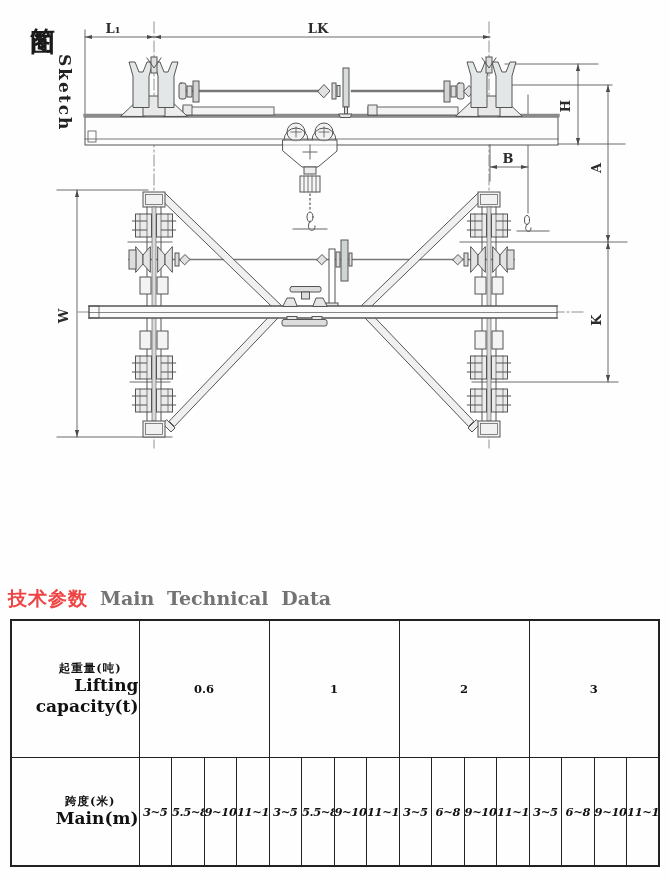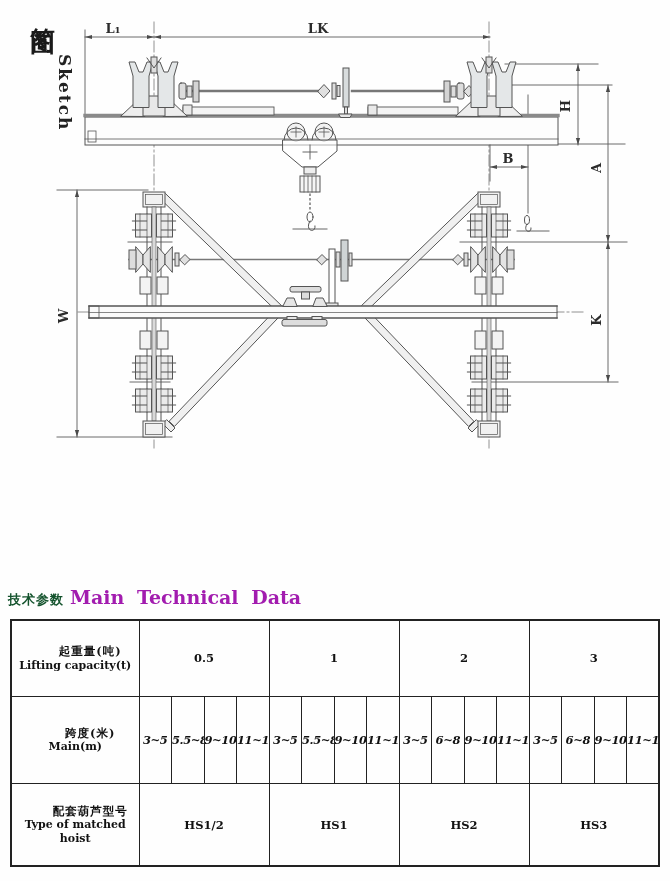--- a/index.html
+++ b/index.html
@@ -5,32 +5,32 @@
   html,body{margin:0;padding:0;background:#ffffff;}
   #page{position:relative;width:670px;height:881px;background:#fefefe;overflow:hidden;
         font-family:"DejaVu Serif",serif;color:#111;}
   .zh-vert{position:absolute;left:26px;top:8px;writing-mode:vertical-rl;text-orientation:upright;
            font-size:25px;font-weight:bold;letter-spacing:4px;color:#1a1a1a;
            font-family:"DejaVu Serif",serif;}
   .en-vert{position:absolute;left:55px;top:54px;writing-mode:vertical-rl;
            font-size:17px;font-weight:bold;letter-spacing:2px;color:#222;
            font-family:"DejaVu Serif",serif;}
   .section-title{position:absolute;left:8px;top:586px;white-space:nowrap;}
-  .section-title .zh{font-size:13px;font-weight:bold;font-family:"DejaVu Sans",sans-serif;
-                     letter-spacing:1px;color:#14532d;}
+  .section-title .zh{font-size:19px;font-weight:bold;font-family:"DejaVu Sans",sans-serif;
+                     letter-spacing:1px;color:#ef4444;}
   .section-title .en{font-size:19px;font-weight:bold;font-family:"DejaVu Serif",serif;
-                     margin-left:6px;word-spacing:6px;color:#a21caf;}
+                     margin-left:12px;word-spacing:6px;color:#737373;}
   table.spec{position:absolute;left:10px;top:619px;width:648px;height:248px;
              border-collapse:collapse;table-layout:fixed;}
   table.spec td{border:1.6px solid #222;text-align:center;vertical-align:middle;
                 font-family:"DejaVu Serif",serif;font-weight:bold;color:#111;
                 font-size:11.5px;padding:0;overflow:hidden;}
   table.spec{border:2.5px solid #222;}
   td.rowlabel div.zh{font-size:11.5px;line-height:1.25;letter-spacing:1px;padding-left:30px;}
-  td.rowlabel div.en{font-size:11px;line-height:1.25;}
+  td.rowlabel div.en{font-size:17px;line-height:1.25;text-align:right;}
   td.sub{font-size:10.2px;letter-spacing:-0.4px;font-style:italic;}
   svg text{font-family:"DejaVu Serif",serif;font-weight:bold;fill:#2b2b2b;}
 </style>
 </head>
 <body>
 
 <div id="page">
 
   <div class="zh-vert">简图</div>
   <div class="en-vert">Sketch</div>
@@ -260,21 +260,21 @@
     <colgroup>
       <col style="width:128px">
       <col span="16" style="width:32.5px">
     </colgroup>
     <tbody>
         <tr style="height:40px">
       <td class="rowlabel">
         <div class="zh">起重量(吨)</div>
         <div class="en">Lifting capacity(t)</div>
       </td>
-      <td colspan="4">0.5</td>
+      <td colspan="4">0.6</td>
       <td colspan="4">1</td>
       <td colspan="4">2</td>
       <td colspan="4">3</td>
     </tr>
     <tr style="height:46px">
       <td class="rowlabel">
         <div class="zh">跨度(米)</div>
         <div class="en">Main(m)</div>
       </td>
       <td class="sub">3~5</td>
@@ -287,26 +287,16 @@
       <td class="sub">11~12</td>
       <td class="sub">3~5</td>
       <td class="sub">6~8</td>
       <td class="sub">9~10</td>
       <td class="sub">11~12</td>
       <td class="sub">3~5</td>
       <td class="sub">6~8</td>
       <td class="sub">9~10</td>
       <td class="sub">11~12</td>
     </tr>
-    <tr style="height:40px">
-      <td class="rowlabel">
-        <div class="zh">配套葫芦型号</div>
-        <div class="en">Type of matched hoist</div>
-      </td>
-      <td colspan="4">HS1/2</td>
-      <td colspan="4">HS1</td>
-      <td colspan="4">HS2</td>
-      <td colspan="4">HS3</td>
-    </tr>
   </tbody>
     </table>
 
 </div>
 
 </body></html>

